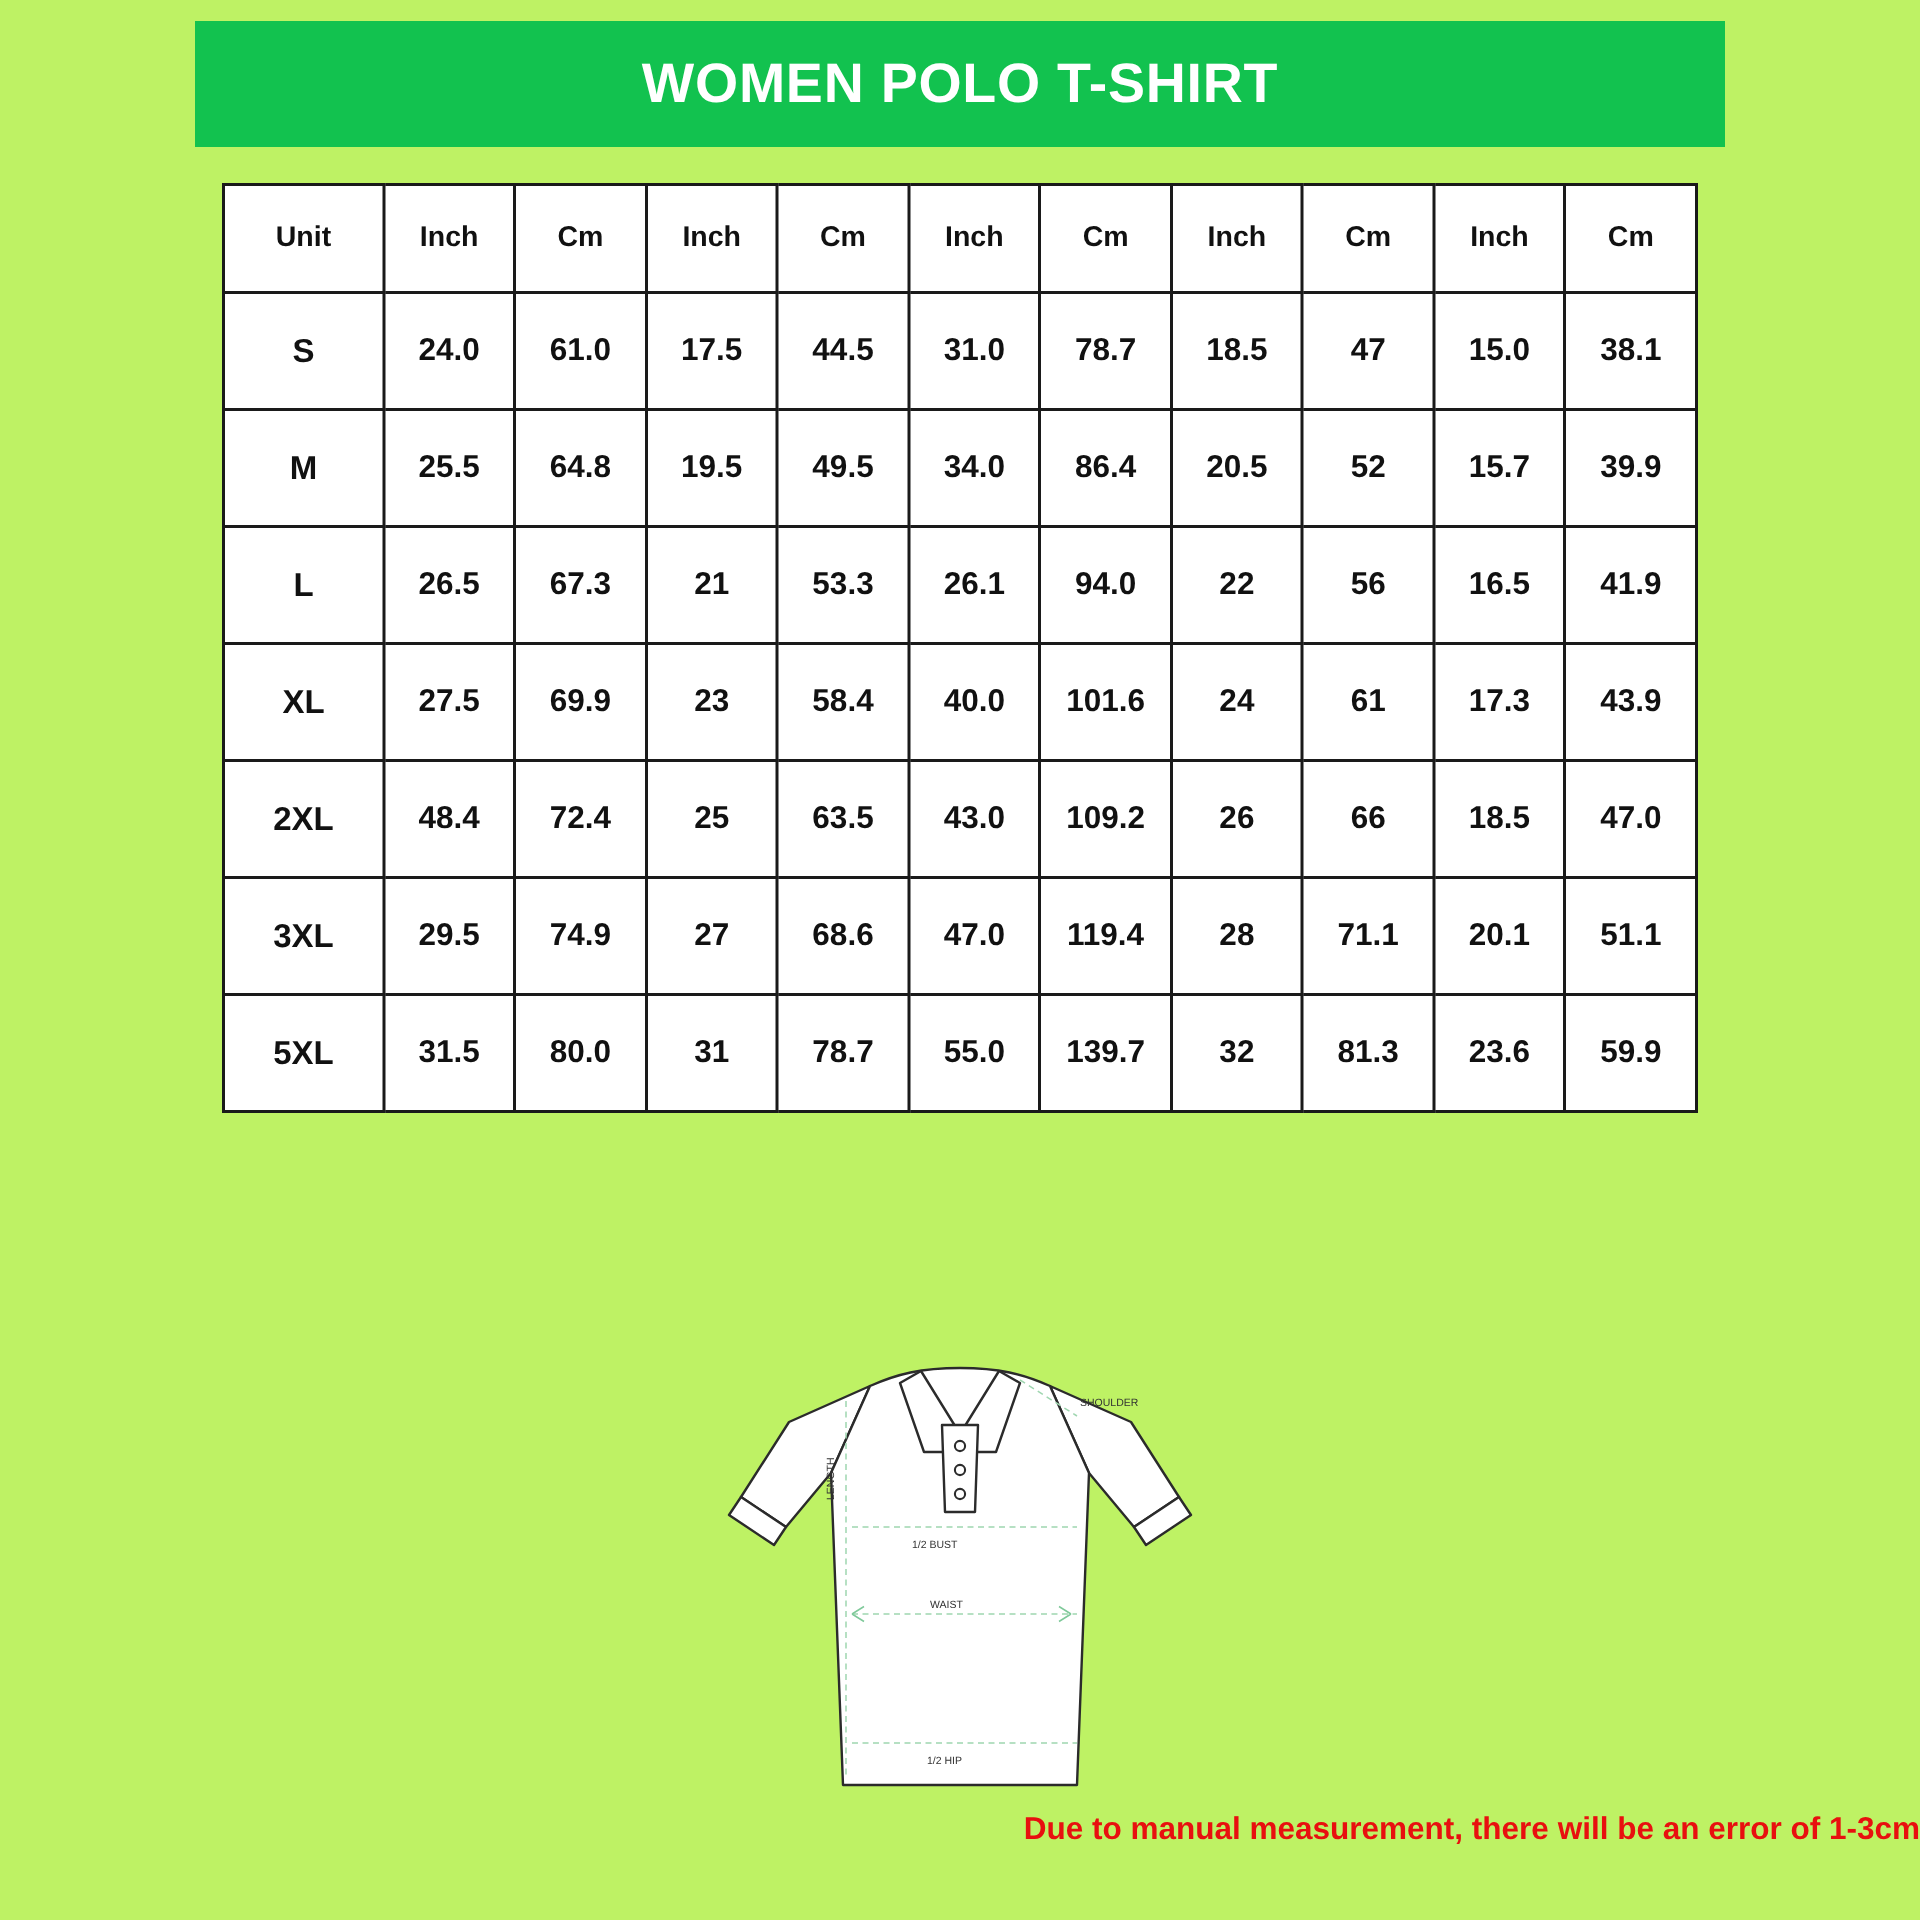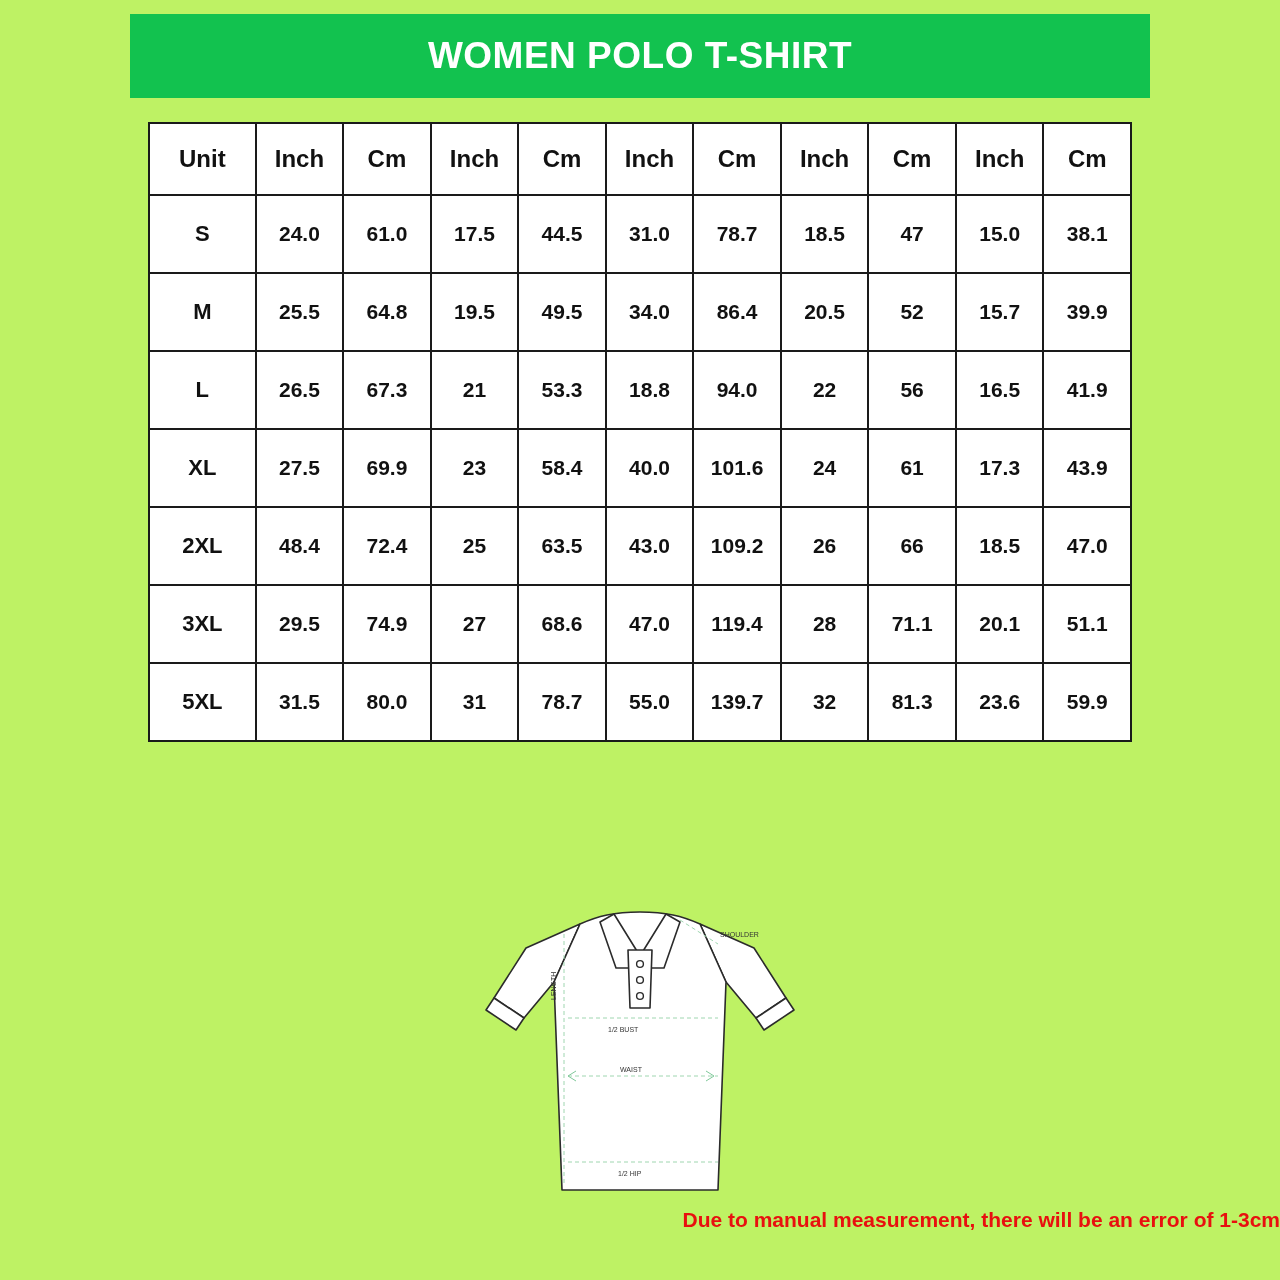--- a/index.html
+++ b/index.html
@@ -66,21 +66,21 @@
   col.c-size  { width: 106px; }
   col.c-half  { width: 87px; }
 
   tr.group-row td {
     height: 82px;
     font-size: 21px;
     letter-spacing: 0.3px;
   }
   tr.unit-row td {
     height: 70px;
-    font-size: 24px;
+    font-size: 19px;
   }
   tr.data-row td {
     height: 76px;
     font-size: 21px;
     font-weight: bold;
   }
   tr.data-row td.sizecell {
     font-size: 22px;
   }
 
@@ -172,21 +172,21 @@
           <td>15.7</td>
           <td>39.9</td>
         </tr>
 
         <tr class="data-row">
           <td class="sizecell">L</td>
           <td>26.5</td>
           <td>67.3</td>
           <td>21</td>
           <td>53.3</td>
-          <td>18.8</td>
+          <td>26.1</td>
           <td>94.0</td>
           <td>22</td>
           <td>56</td>
           <td>16.5</td>
           <td>41.9</td>
         </tr>
 
         <tr class="data-row">
           <td class="sizecell">XL</td>
           <td>27.5</td>

